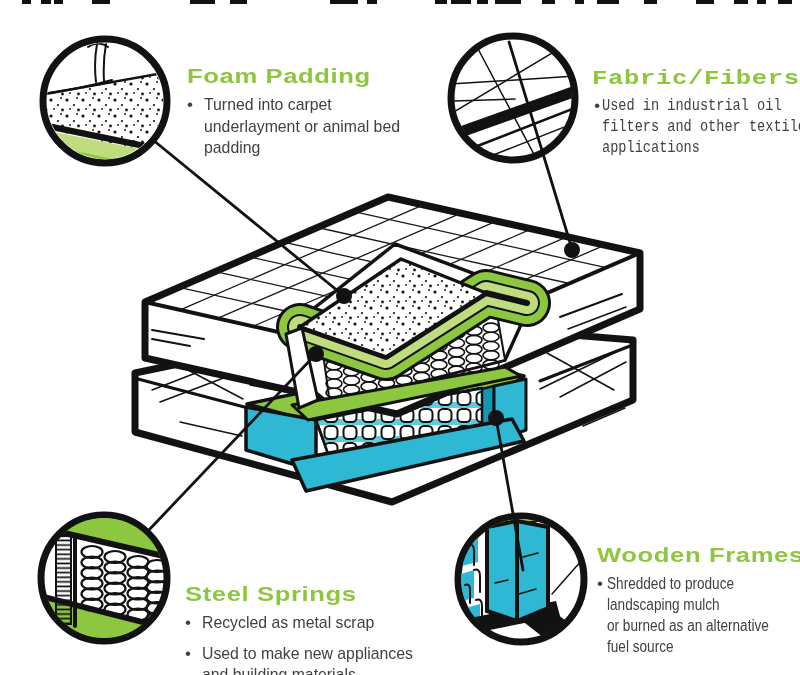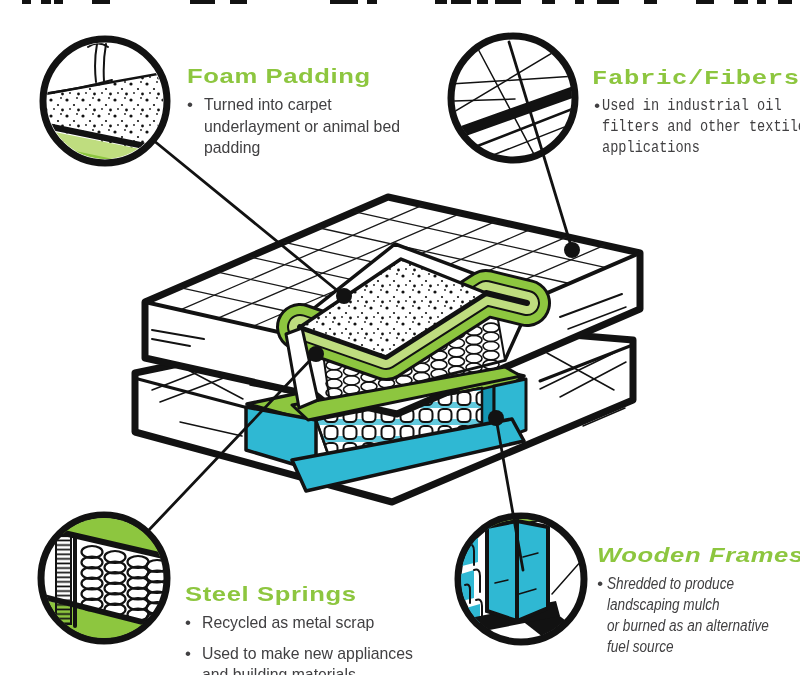--- a/index.html
+++ b/index.html
@@ -293,21 +293,21 @@
       <span class="marker">•</span>
       <span class="btxt">Recycled as metal scrap</span>
     </div>
     <div class="bullet">
       <span class="marker">•</span>
       <span class="btxt">Used to make new appliances
 and building materials</span>
     </div>
   </div>
 
-  <div class="callout col-right" style="left:597px;top:543px;width:200px;font-style:italic;">
+  <div class="callout col-right" style="left:597px;top:543px;width:200px;">
     <span class="title">Wooden Frames</span>
     <div class="bullet">
       <span class="marker">•</span>
       <span class="btxt">Shredded to produce
 landscaping mulch
 or burned as an alternative
 fuel source</span>
     </div>
   </div>
 

